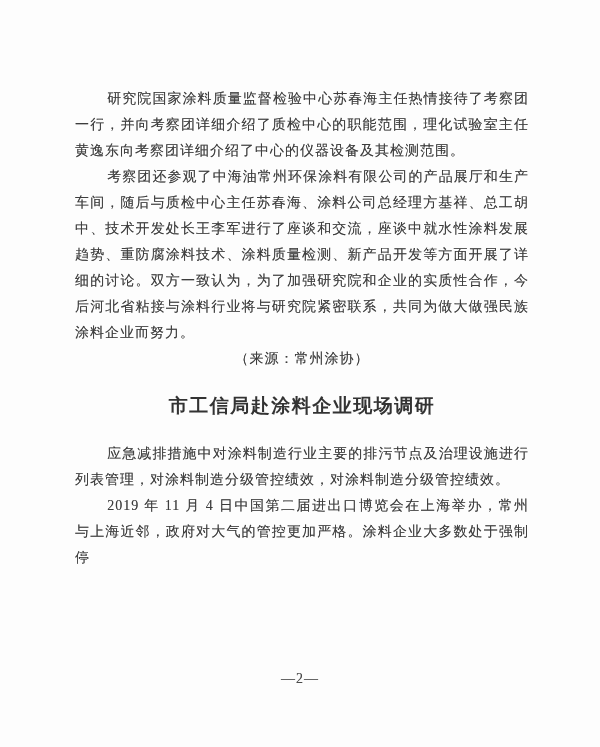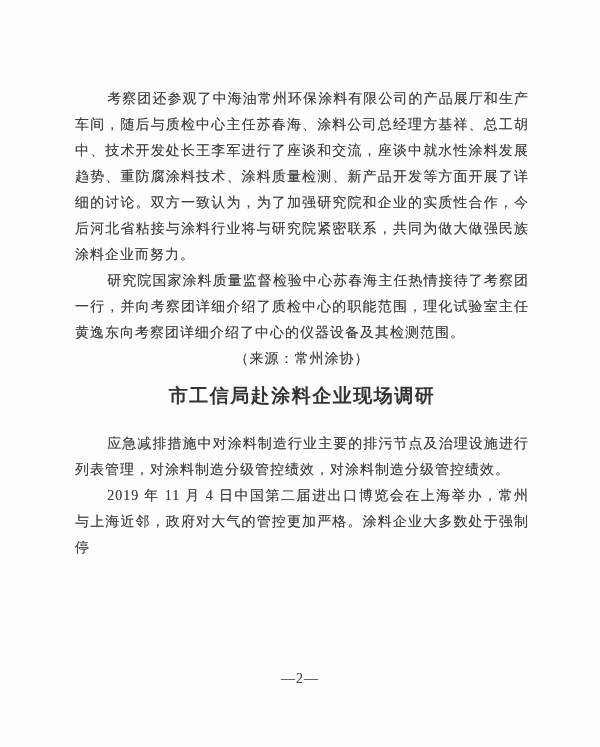--- a/index.html
+++ b/index.html
@@ -36,21 +36,21 @@
   .source-line {
     margin: 0;
     font-size: 14px;
     line-height: 26px;
     letter-spacing: 1px;
     text-align: center;
     text-indent: 0;
     text-shadow: 0 0 0.5px rgba(70,70,70,0.55);
   }
   .section-heading {
-    margin: 9px 0 20px 0;
+    margin: 19px 0 20px 0;
     font-size: 19px;
     font-weight: bold;
     line-height: 30px;
     text-align: center;
     letter-spacing: 1.5px;
     color: #333333;
     text-indent: 0;
   }
   .page-number {
     position: absolute;
@@ -63,23 +63,23 @@
     color: #4a4a4a;
     text-shadow: 0 0 0.5px rgba(70,70,70,0.5);
   }
 </style>
 </head>
 <body>
 
 <div class="page">
   <div class="content">
 
+    <p class="body-text">研究院国家涂料质量监督检验中心苏春海主任热情接待了考察团一行，并向考察团详细介绍了质检中心的职能范围，理化试验室主任黄逸东向考察团详细介绍了中心的仪器设备及其检测范围。</p>
+
     <p class="body-text">考察团还参观了中海油常州环保涂料有限公司的产品展厅和生产车间，随后与质检中心主任苏春海、涂料公司总经理方基祥、总工胡中、技术开发处长王李军进行了座谈和交流，座谈中就水性涂料发展趋势、重防腐涂料技术、涂料质量检测、新产品开发等方面开展了详细的讨论。双方一致认为，为了加强研究院和企业的实质性合作，今后河北省粘接与涂料行业将与研究院紧密联系，共同为做大做强民族涂料企业而努力。</p>
-
-    <p class="body-text">研究院国家涂料质量监督检验中心苏春海主任热情接待了考察团一行，并向考察团详细介绍了质检中心的职能范围，理化试验室主任黄逸东向考察团详细介绍了中心的仪器设备及其检测范围。</p>
 
     <p class="source-line">（来源：常州涂协）</p>
 
     <h2 class="section-heading">市工信局赴涂料企业现场调研</h2>
 
 
     <p class="body-text">应急减排措施中对涂料制造行业主要的排污节点及治理设施进行列表管理，对涂料制造分级管控绩效，对涂料制造分级管控绩效。</p>
 
     <p class="body-text">2019 年 11 月 4 日中国第二届进出口博览会在上海举办，常州与上海近邻，政府对大气的管控更加严格。涂料企业大多数处于强制停</p>
 

